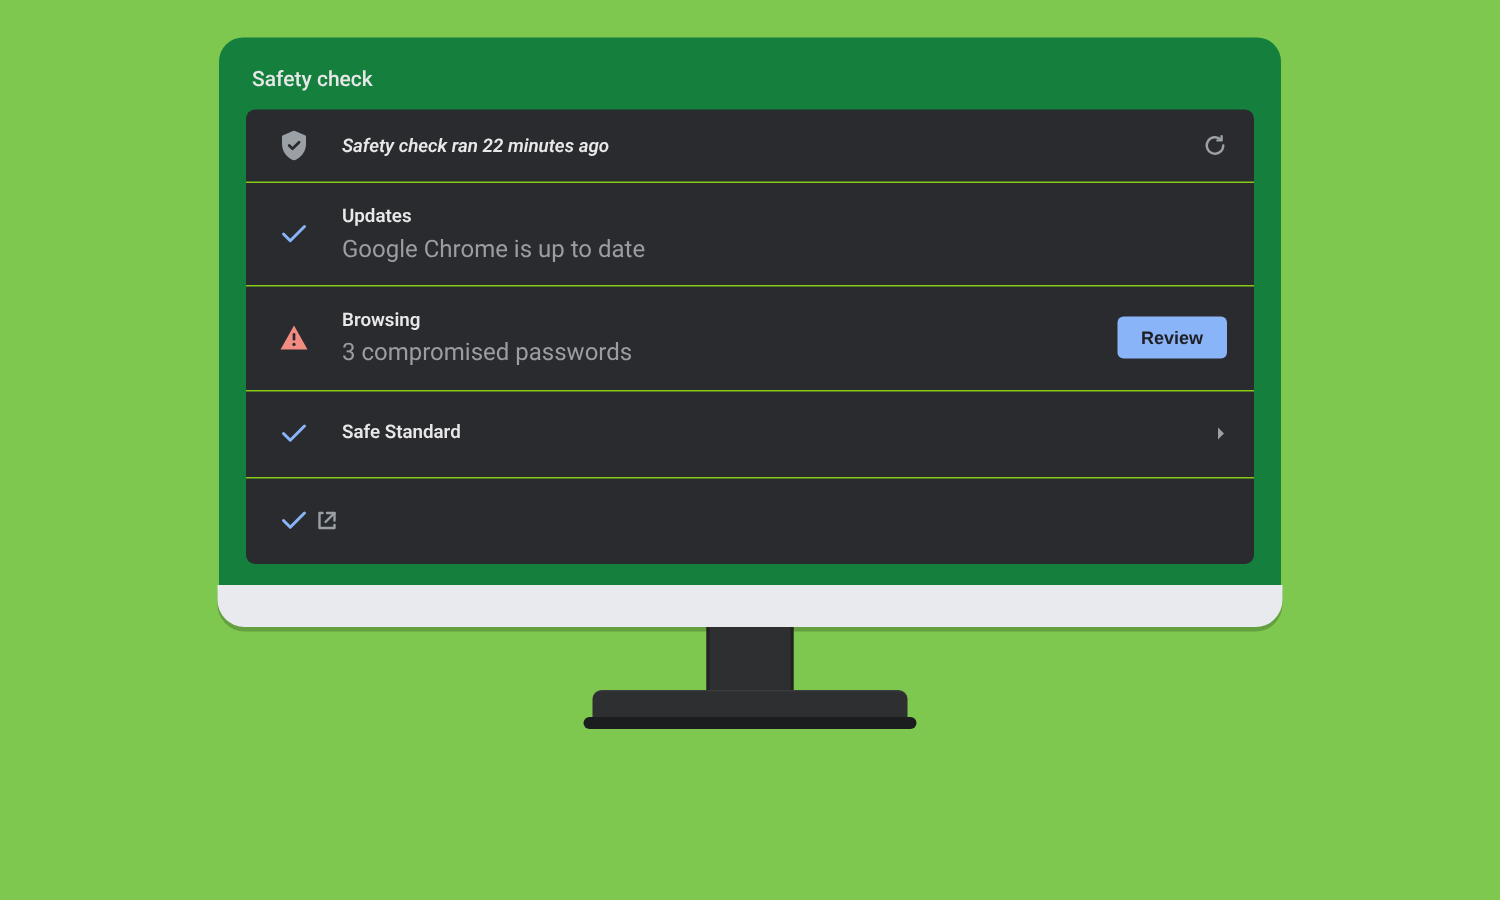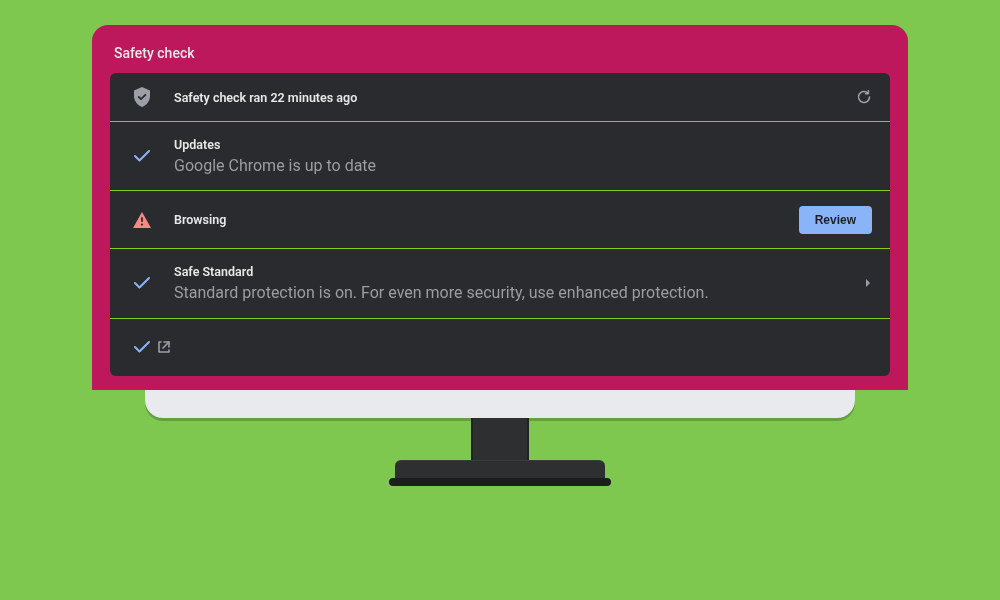--- a/index.html
+++ b/index.html
@@ -8,22 +8,22 @@
       height: 600px;
       background: #7ec850;
       font-family: -apple-system, BlinkMacSystemFont, "Segoe UI", Roboto, Arial, sans-serif;
       display: flex;
       flex-direction: column;
       align-items: center;
       position: relative;
       overflow: hidden;
     }
     .monitor-screen {
-      width: 816px;
-      background: #be185d;
+      width: 708px;
+      background: #15803d;
       border-radius: 16px 16px 0 0;
       margin-top: 25px;
       padding: 0;
       position: relative;
     }
     .screen-inner {
       padding: 14px 18px 0 18px;
     }
     .title {
       color: #e8e8e8;
@@ -42,20 +42,21 @@
       align-items: center;
       padding: 14px 18px;
       border-top: 1px solid #84cc16;
       min-height: 58px;
     }
     .row:first-child { border-top: none; }
     .row.header-row {
       min-height: 48px;
       padding-top: 12px;
       padding-bottom: 12px;
+      font-style: italic;
     }
     .icon-slot {
       width: 28px;
       display: flex;
       justify-content: center;
       flex-shrink: 0;
     }
     .text-block {
       flex: 1;
       margin-left: 18px;
@@ -166,35 +167,35 @@
       <div class="row">
         <div class="icon-slot">
           <svg width="20" height="18" viewBox="0 0 20 18">
             <path d="M10 1 L19 17 L1 17 Z" fill="#f28b82"></path>
             <rect x="9.1" y="6" width="1.8" height="5" rx="0.9" fill="#2a2b2f"></rect>
             <circle cx="10" cy="13.6" r="1.1" fill="#2a2b2f"></circle>
           </svg>
         </div>
         <div class="text-block">
           <div class="row-title">Browsing</div>
+          <div class="row-sub">3 compromised passwords</div>
         </div>
         <div class="action-slot">
           <button class="review-btn">Review</button>
         </div>
       </div>
 
       <div class="row">
         <div class="icon-slot">
           <svg width="18" height="14" viewBox="0 0 18 14">
             <path d="M2 7 L6.5 11.5 L16 2" stroke="#8ab4f8" stroke-width="2" fill="none" stroke-linecap="round" stroke-linejoin="round"></path>
           </svg>
         </div>
         <div class="text-block">
           <div class="row-title">Safe Standard</div>
-          <div class="row-sub">Standard protection is on. For even more security, use enhanced protection.</div>
         </div>
         <div class="action-slot">
           <svg width="7" height="10" viewBox="0 0 7 10">
             <path d="M1 1 L5 5 L1 9" fill="#9aa0a6"></path>
           </svg>
         </div>
       </div>
 
       <div class="row">
         <div class="icon-slot">

